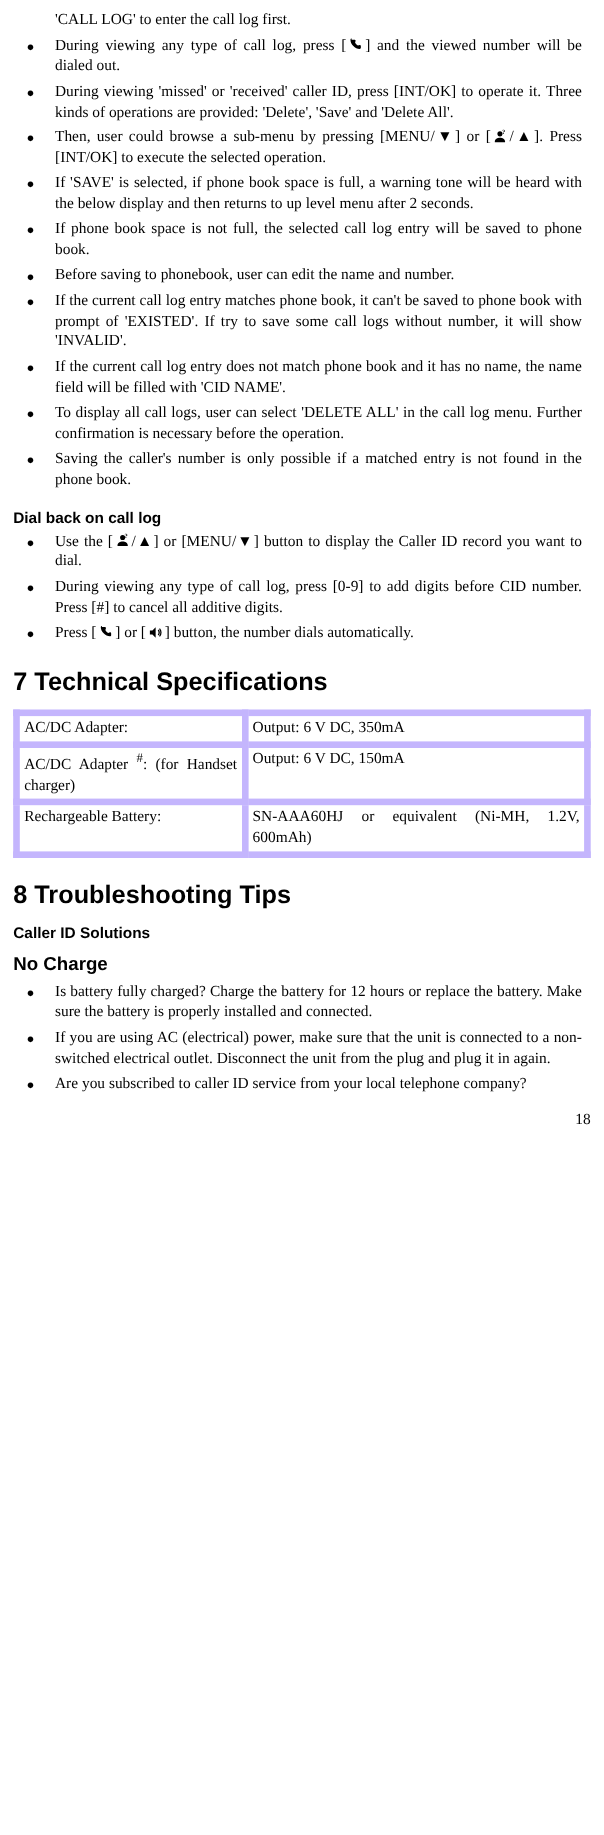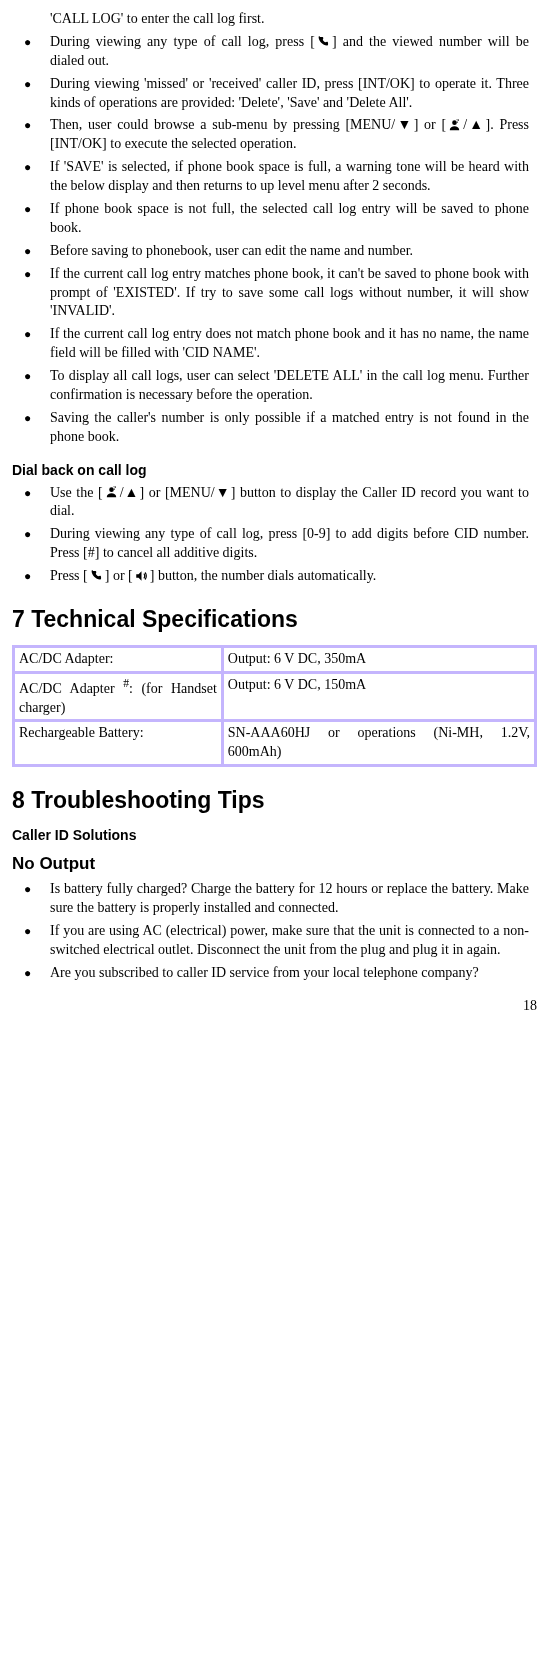--- a/index.html
+++ b/index.html
@@ -56,21 +56,21 @@
     font-size: 17px;
     font-weight: bold;
     margin: 8px 0 4px 0;
   }
   table.spec {
     border-collapse: collapse;
     width: 100%;
     margin: 0 0 8px 0;
   }
   table.spec td {
-    border: 3px solid #c4b5fd;
+    border: 6px solid #c4b5fd;
     padding: 2px 4px;
     vertical-align: top;
     font-size: 14px;
     text-align: justify;
   }
   .pagenum {
     text-align: right;
     margin-top: 14px;
     font-size: 14px;
   }
@@ -128,27 +128,27 @@
       <tr>
         <td style="width: 40%;">AC/DC Adapter:</td>
         <td>Output: 6 V DC, 350mA</td>
       </tr>
       <tr>
         <td style="width: 40%;">AC/DC Adapter <sup>#</sup>: (for Handset charger)</td>
         <td>Output: 6 V DC, 150mA</td>
       </tr>
       <tr>
         <td style="width: 40%;">Rechargeable Battery:</td>
-        <td>SN-AAA60HJ or operations (Ni-MH, 1.2V, 600mAh)</td>
+        <td>SN-AAA60HJ or equivalent (Ni-MH, 1.2V, 600mAh)</td>
       </tr>
     </tbody>
 </table>
 
 <h1 class="main">8   Troubleshooting Tips</h1>
 <h2 class="sub">Caller ID Solutions</h2>
-<h3 class="sub2">No Output</h3>
+<h3 class="sub2">No Charge</h3>
 <ul class="bullets" id="list3">
     <li>Is battery fully charged? Charge the battery for 12 hours or replace the battery. Make sure the battery is properly installed and connected.</li>
     <li>If you are using AC (electrical) power, make sure that the unit is connected to a non-switched electrical outlet. Disconnect the unit from the plug and plug it in again.</li>
     <li>Are you subscribed to caller ID service from your local telephone company?</li>
   </ul>
 
 <div class="pagenum">18</div>
 
 </body></html>

